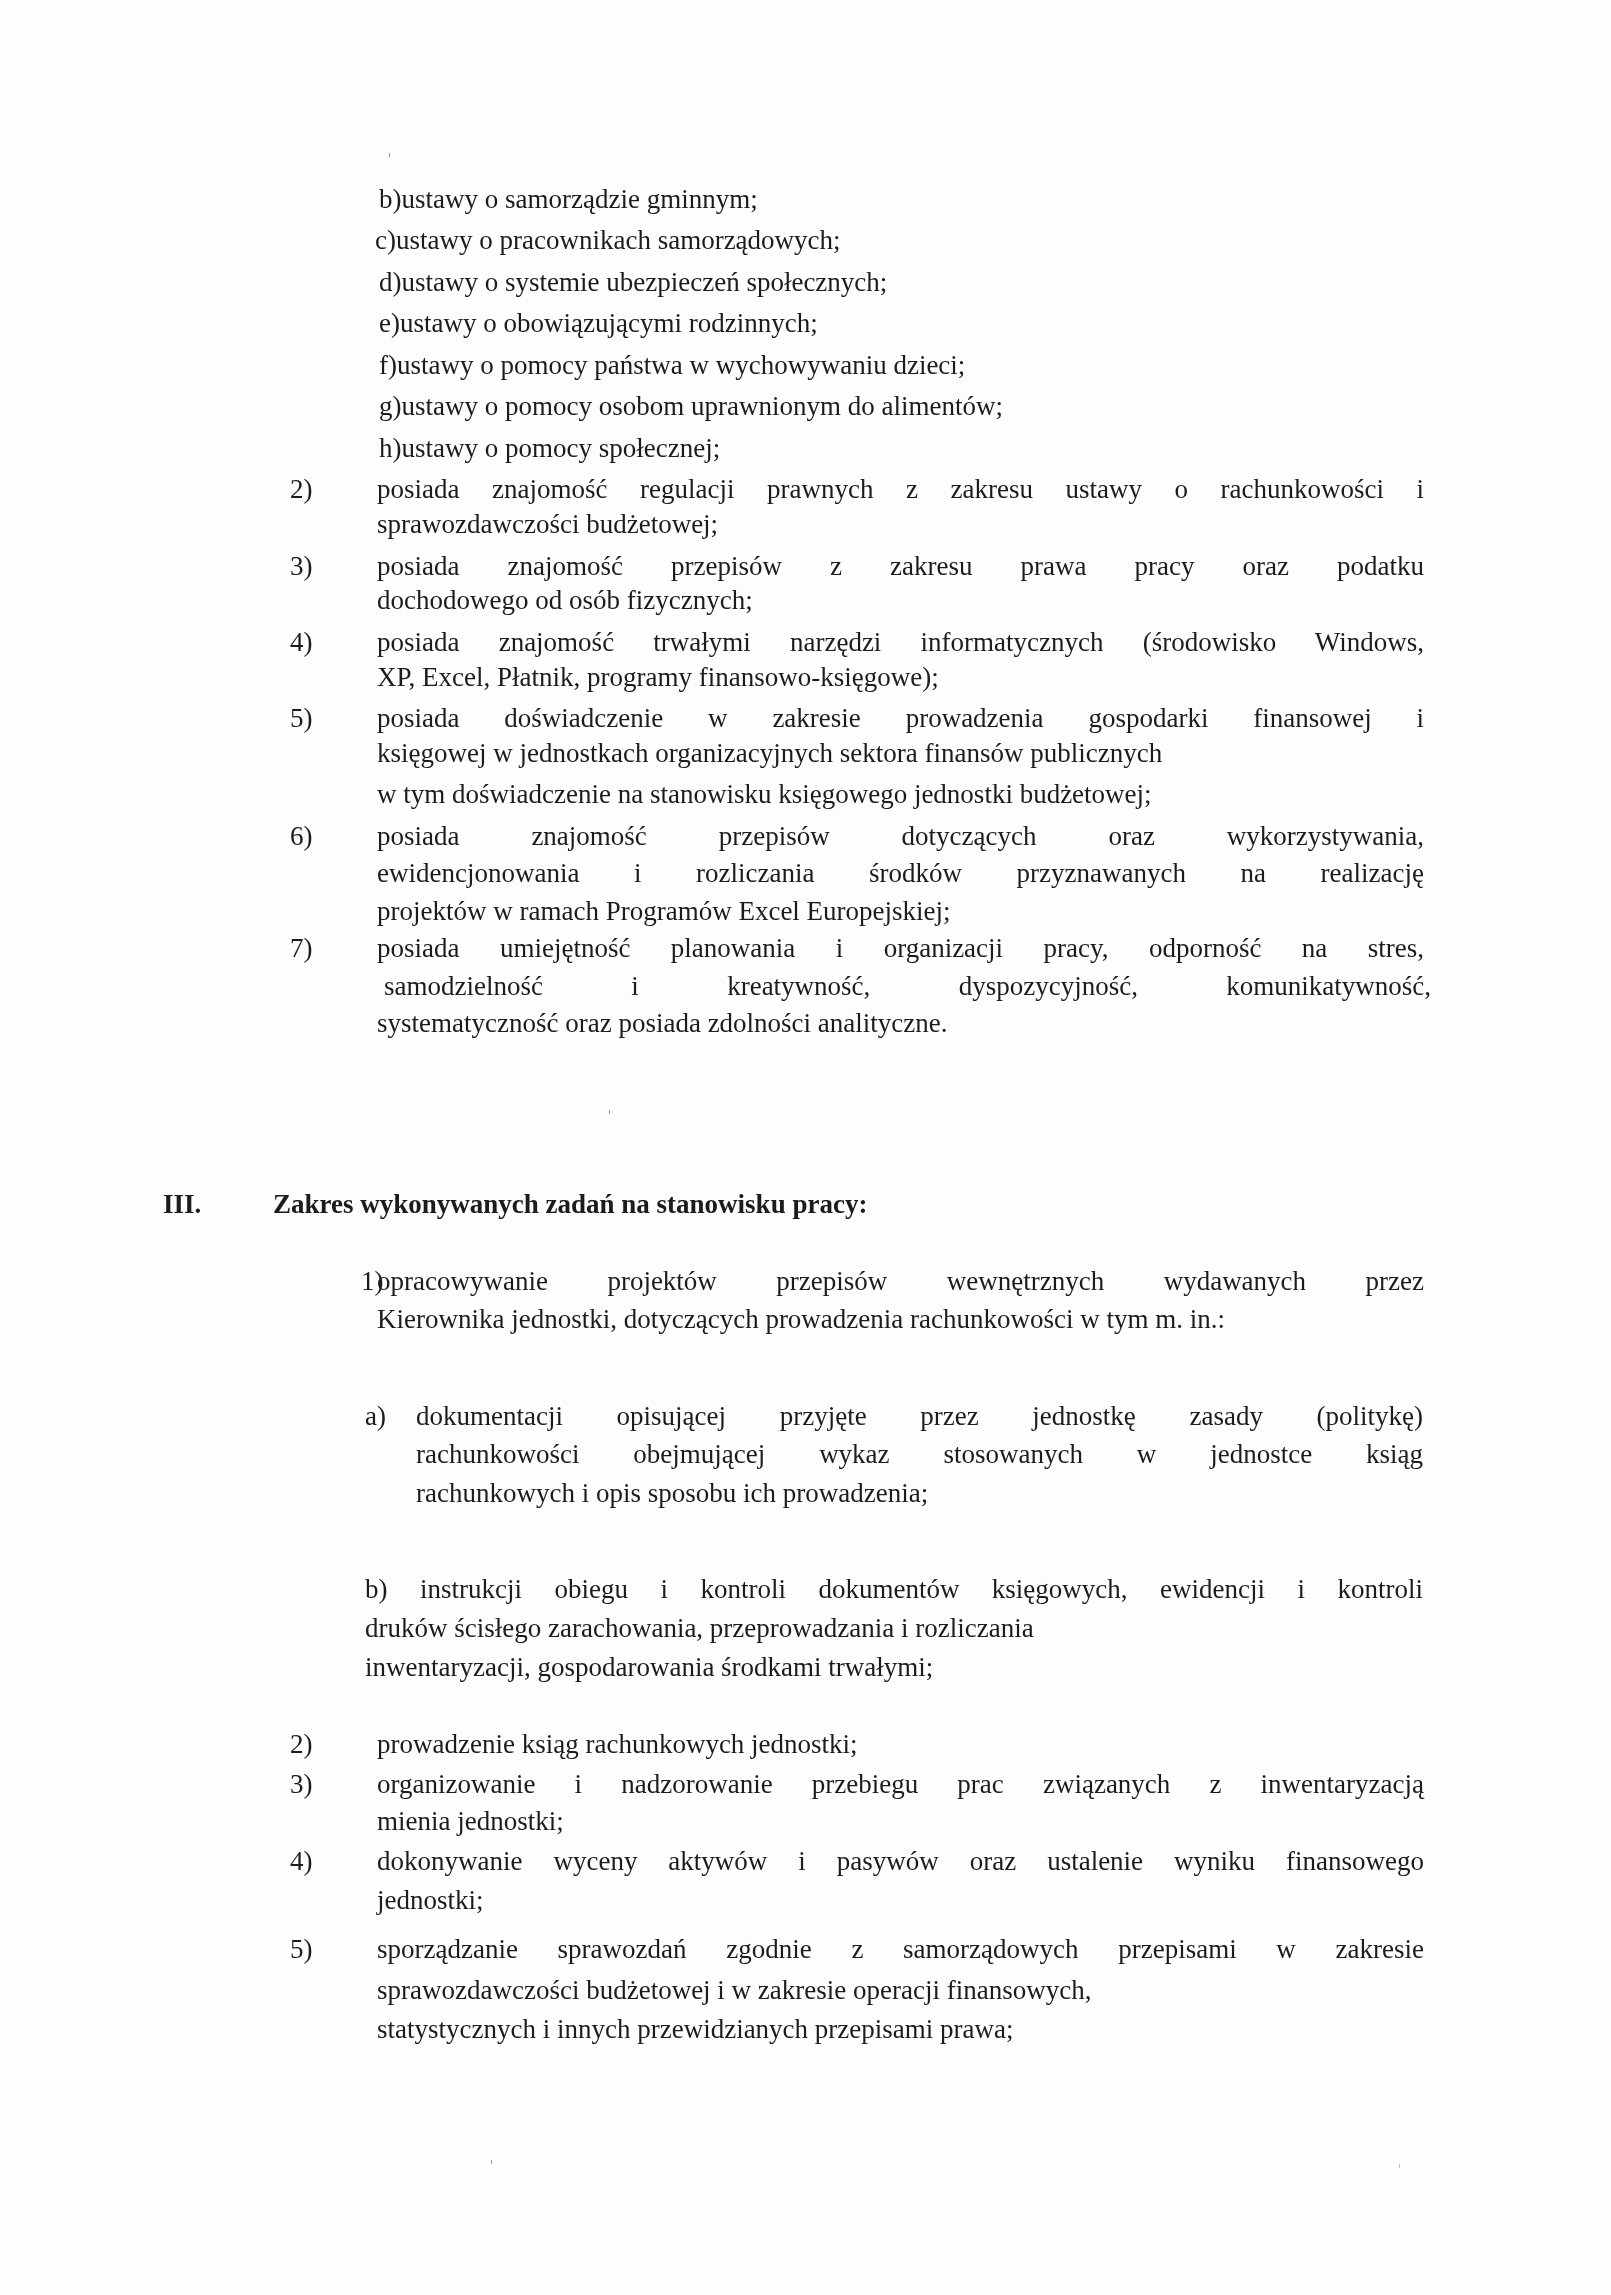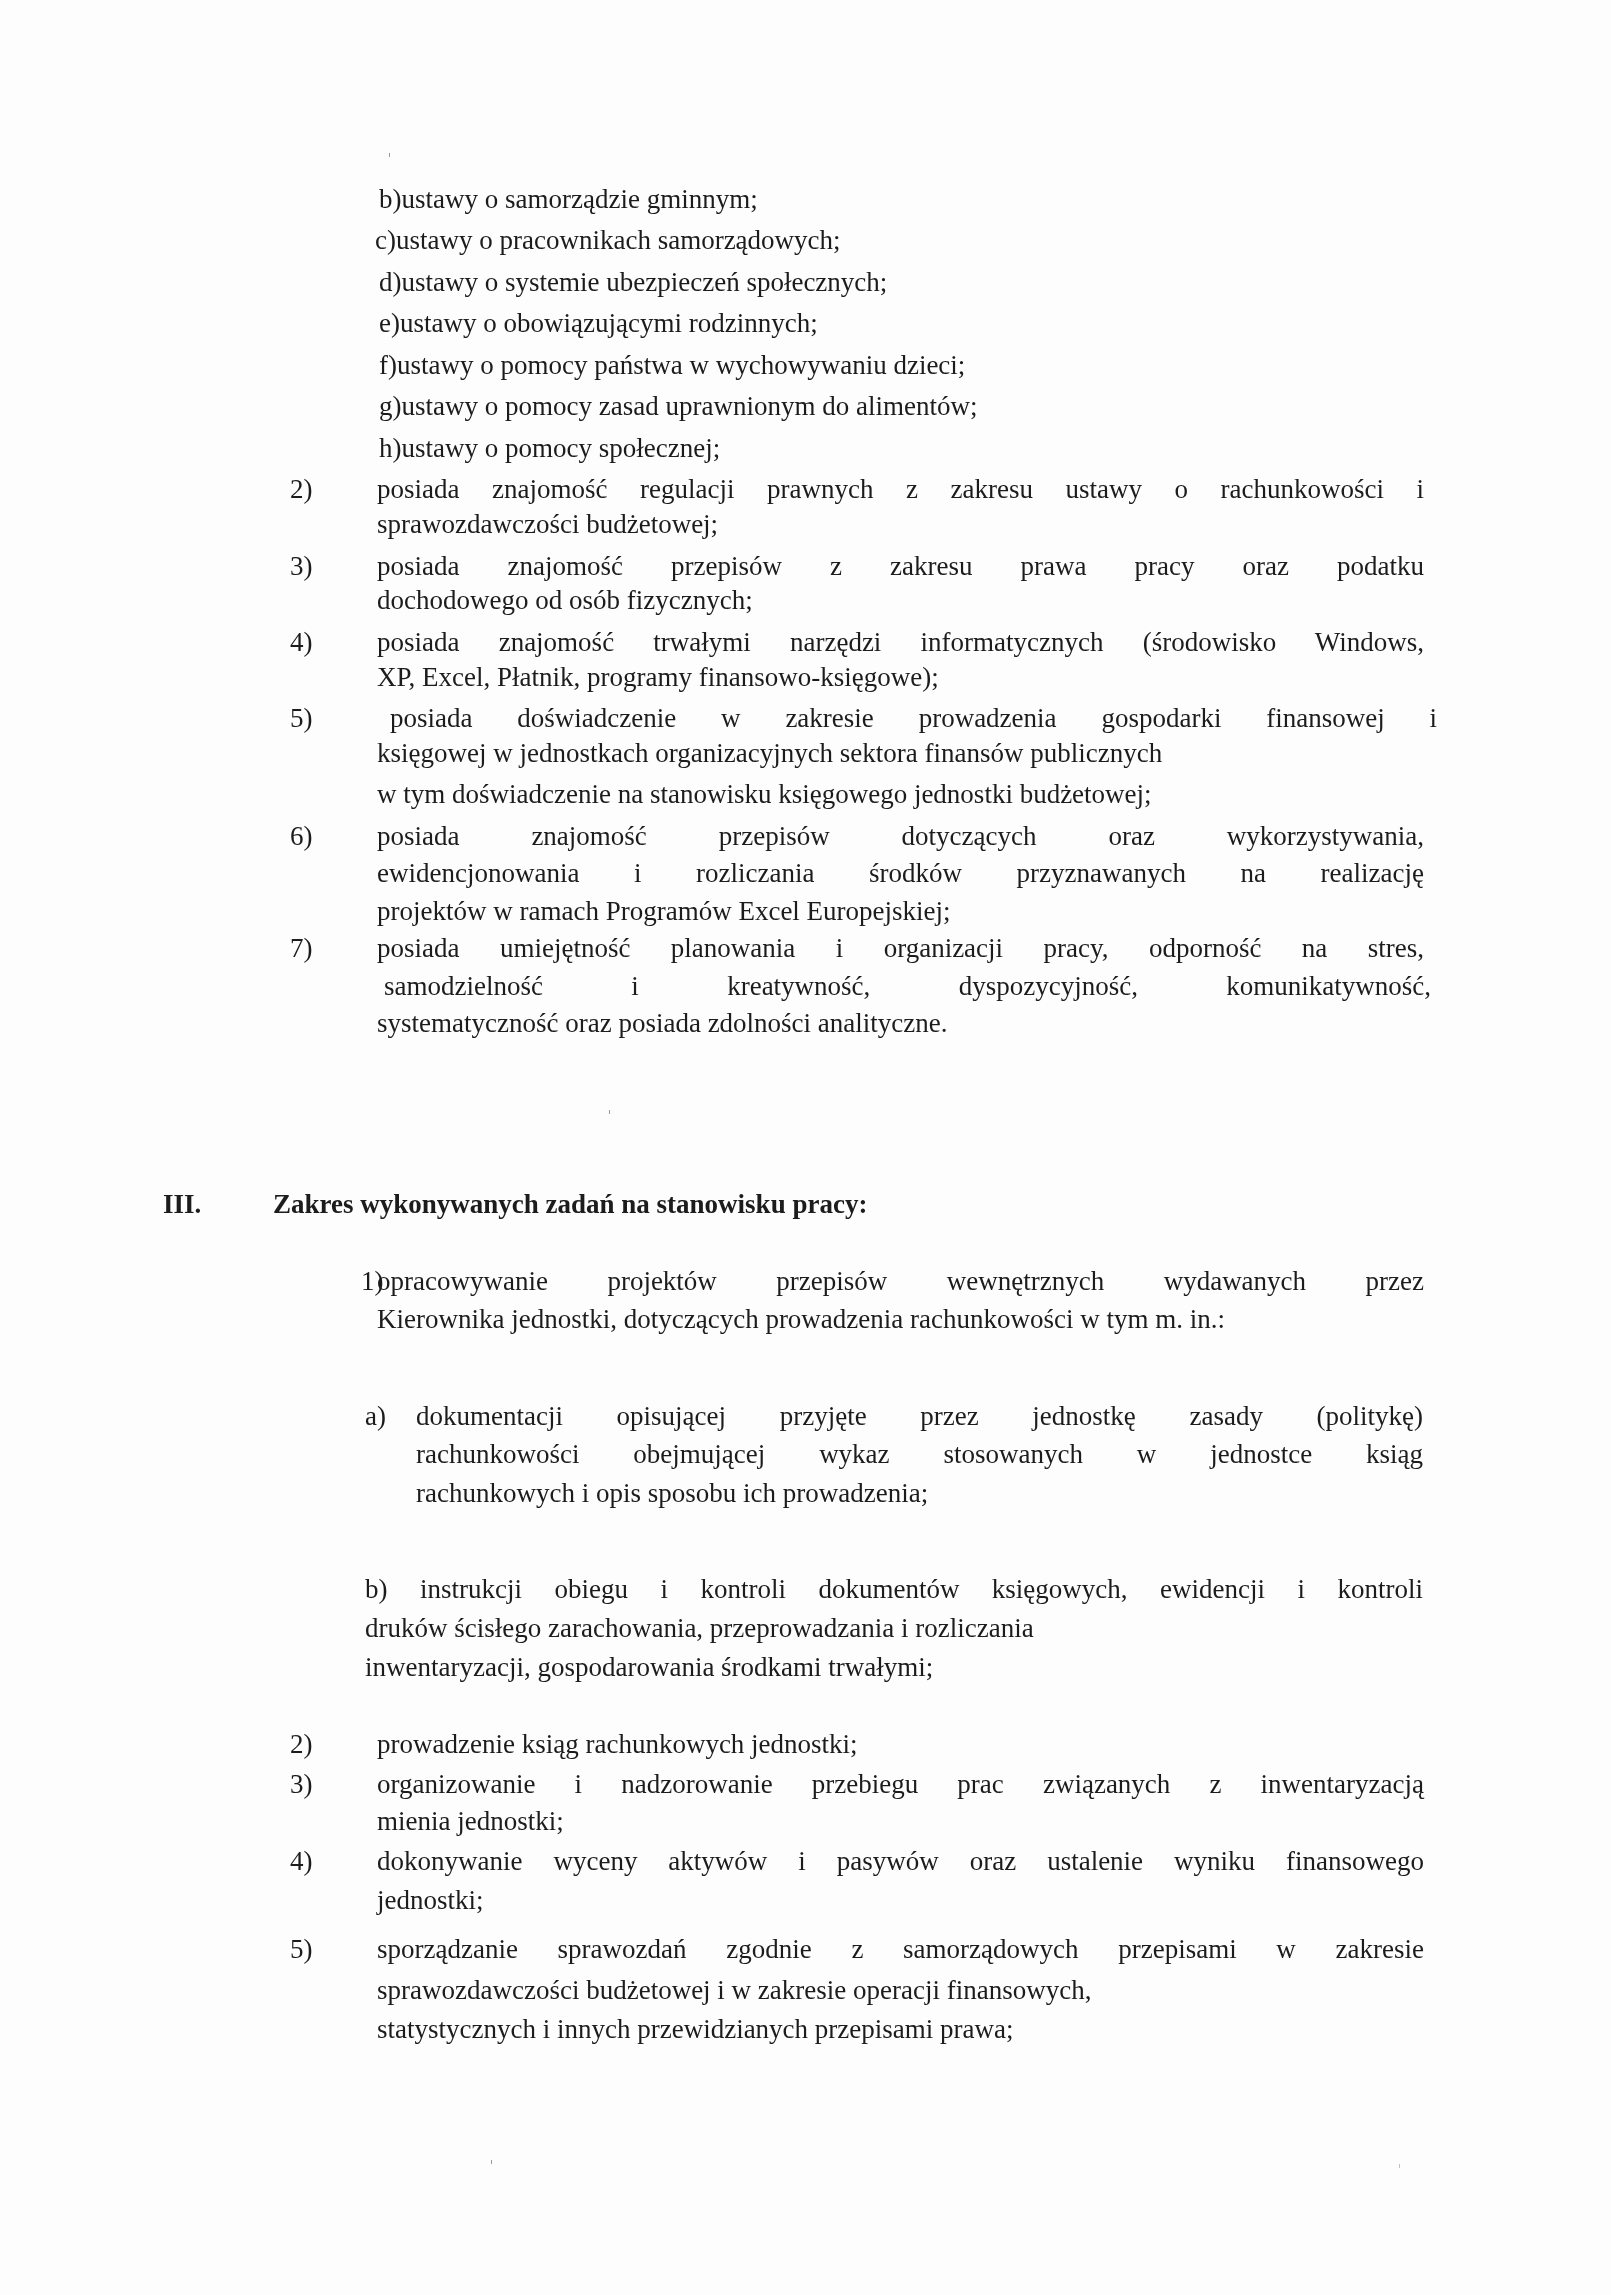--- a/index.html
+++ b/index.html
@@ -20,40 +20,40 @@
 <body>
 
 <div class="page">
 
   <div>
     <div class="line" style="left:379px;top:182px"><span>b)</span><span>ustawy o samorządzie gminnym;</span></div>
     <div class="line" style="left:375px;top:223px"><span>c)</span><span>ustawy o pracownikach samorządowych;</span></div>
     <div class="line" style="left:379px;top:265px"><span>d)</span><span>ustawy o systemie ubezpieczeń społecznych;</span></div>
     <div class="line" style="left:379px;top:306px"><span>e)</span><span>ustawy o obowiązującymi rodzinnych;</span></div>
     <div class="line" style="left:379px;top:348px"><span>f)</span><span>ustawy o pomocy państwa w wychowywaniu dzieci;</span></div>
-    <div class="line" style="left:379px;top:389px"><span>g)</span><span>ustawy o pomocy zasad uprawnionym do alimentów;</span></div>
+    <div class="line" style="left:379px;top:389px"><span>g)</span><span>ustawy o pomocy osobom uprawnionym do alimentów;</span></div>
     <div class="line" style="left:379px;top:431px"><span>h)</span><span>ustawy o pomocy społecznej;</span></div>
   </div>
 
   <div>
 
     <div class="num" style="left:290px;top:472px">2)</div>
     <div class="line" style="left:377px;top:472px;width:1047px;text-align:justify;text-align-last:justify">posiada znajomość regulacji prawnych z zakresu ustawy o rachunkowości i</div>
     <div class="line" style="left:377px;top:507px">sprawozdawczości budżetowej;</div>
 
     <div class="num" style="left:290px;top:549px">3)</div>
     <div class="line" style="left:377px;top:549px;width:1047px;text-align:justify;text-align-last:justify">posiada znajomość przepisów z zakresu prawa pracy oraz podatku</div>
     <div class="line" style="left:377px;top:583px">dochodowego od osób fizycznych;</div>
 
     <div class="num" style="left:290px;top:625px">4)</div>
     <div class="line" style="left:377px;top:625px;width:1047px;text-align:justify;text-align-last:justify">posiada znajomość trwałymi narzędzi informatycznych (środowisko Windows,</div>
     <div class="line" style="left:377px;top:660px">XP, Excel, Płatnik, programy finansowo-księgowe);</div>
 
     <div class="num" style="left:290px;top:701px">5)</div>
-    <div class="line" style="left:390px;top:701px;width:1047px;text-align:justify;text-align-last:justify">posiada doświadczenie w zakresie prowadzenia gospodarki finansowej i</div>
+    <div class="line" style="left:377px;top:701px;width:1047px;text-align:justify;text-align-last:justify">posiada doświadczenie w zakresie prowadzenia gospodarki finansowej i</div>
     <div class="line" style="left:377px;top:736px">księgowej w jednostkach organizacyjnych sektora finansów publicznych</div>
     <div class="line" style="left:377px;top:777px">w tym doświadczenie na stanowisku księgowego jednostki budżetowej;</div>
 
     <div class="num" style="left:290px;top:819px">6)</div>
     <div class="line" style="left:377px;top:819px;width:1047px;text-align:justify;text-align-last:justify">posiada znajomość przepisów dotyczących oraz wykorzystywania,</div>
     <div class="line" style="left:377px;top:856px;width:1047px;text-align:justify;text-align-last:justify">ewidencjonowania i rozliczania środków przyznawanych na realizację</div>
     <div class="line" style="left:377px;top:894px">projektów w ramach Programów Excel Europejskiej;</div>
 
     <div class="num" style="left:290px;top:931px">7)</div>
     <div class="line" style="left:377px;top:931px;width:1047px;text-align:justify;text-align-last:justify">posiada umiejętność planowania i organizacji pracy, odporność na stres,</div>

